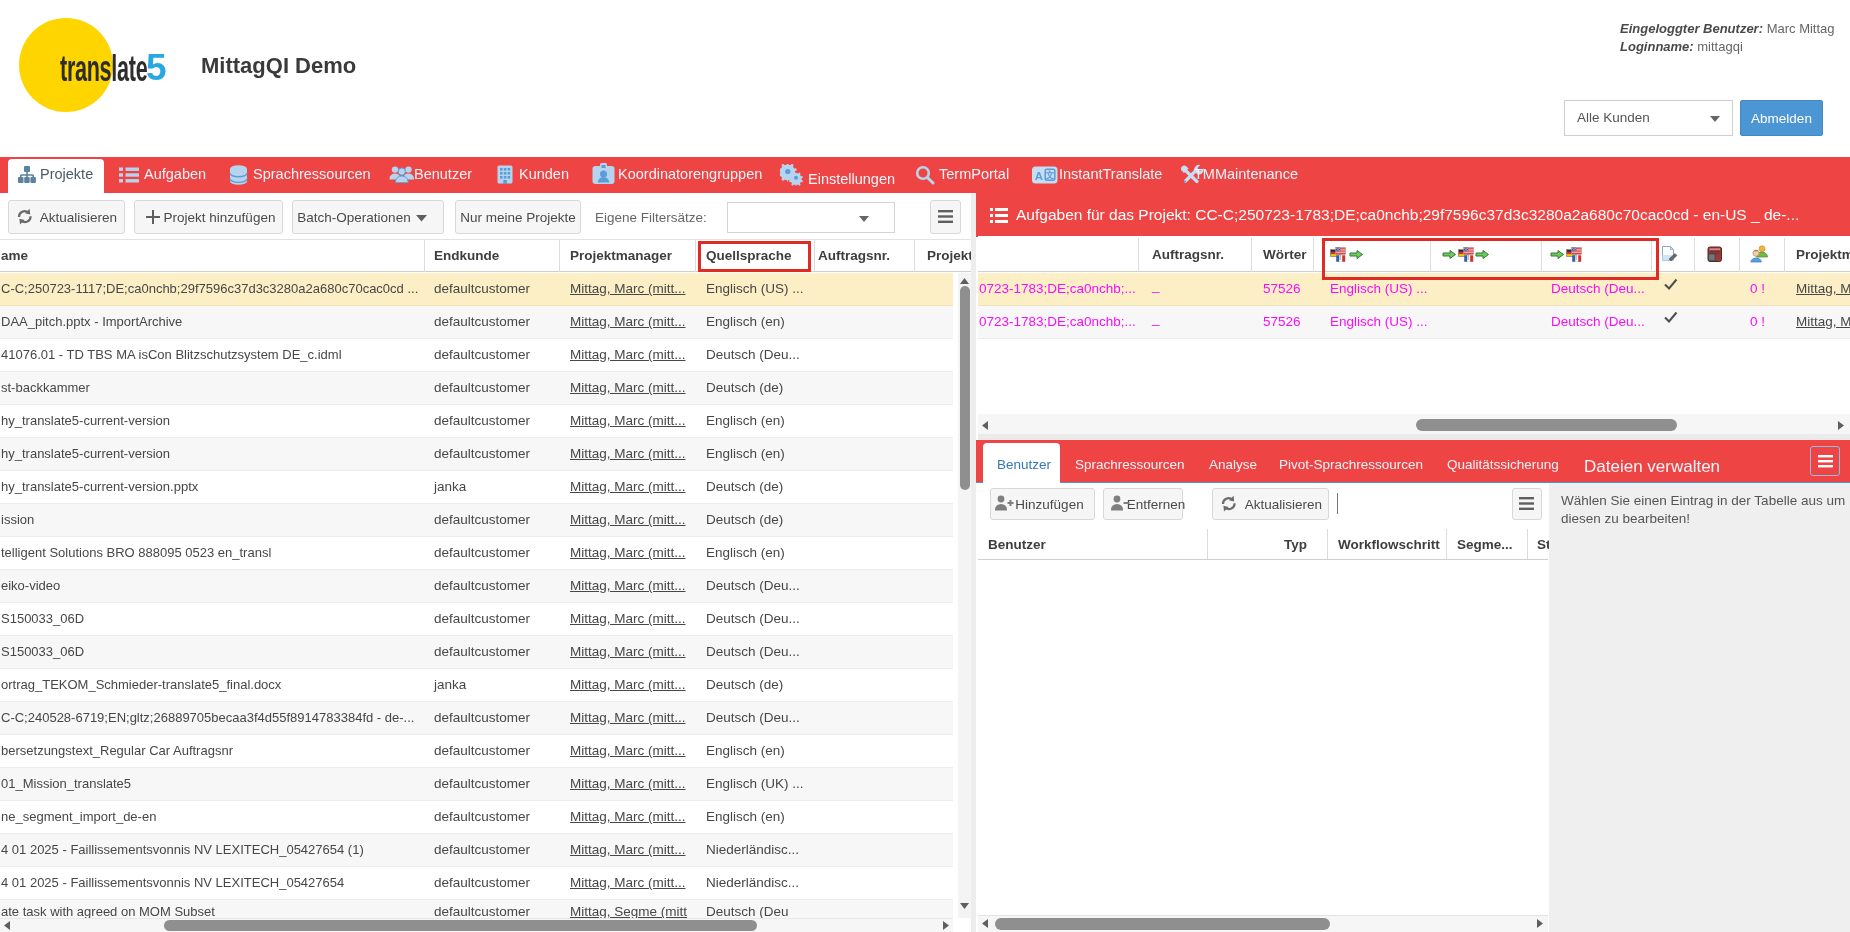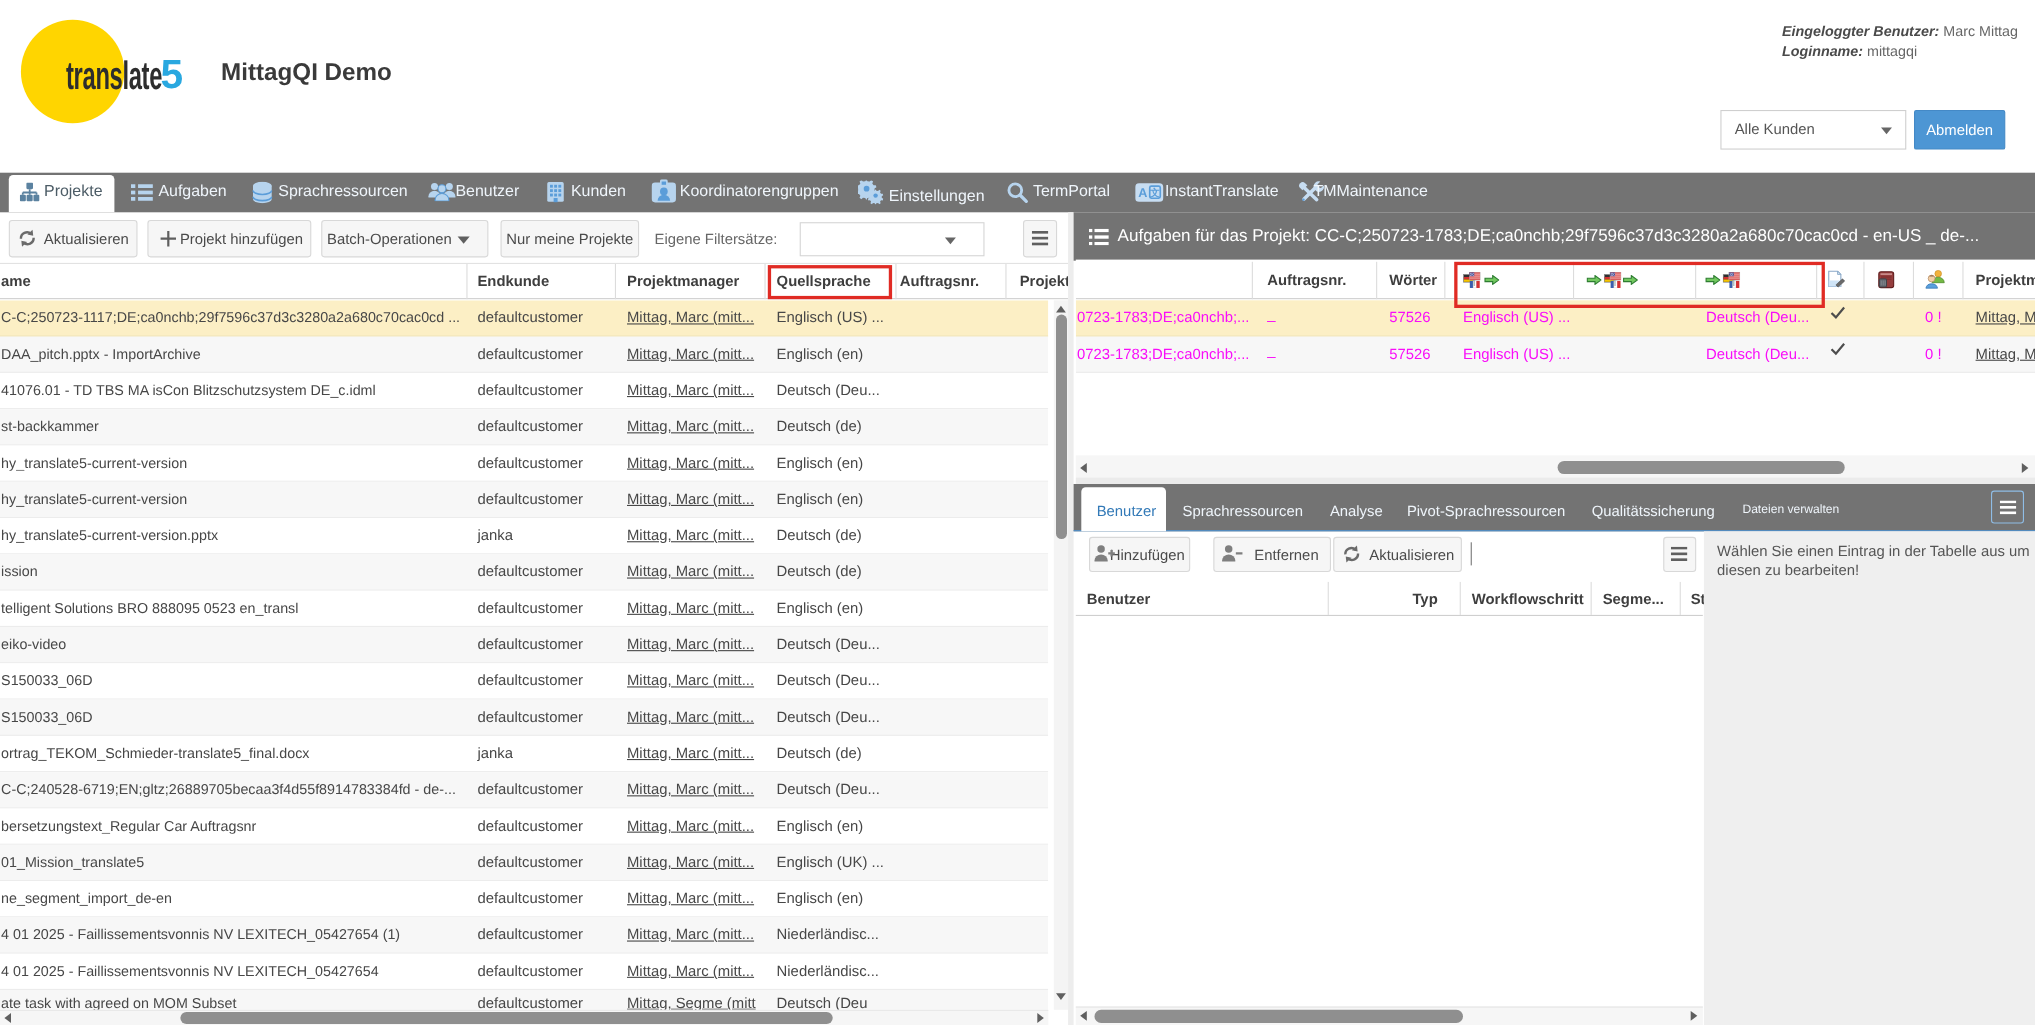--- a/index.html
+++ b/index.html
@@ -1,19 +1,19 @@
 <!DOCTYPE html>
 <html><head>
 <meta charset="utf-8">
 <style>
 *{margin:0;padding:0;box-sizing:border-box}
 html,body{width:1850px;height:932px;overflow:hidden;background:#fff;
   font-family:"Liberation Sans",sans-serif;}
 .abs{position:absolute}
-.nav{background:#737373}
+.nav{background:#ef4444}
 .btn{position:absolute;background:#f6f6f6;border:1px solid #d8d8d8;border-radius:3px;
   color:#4a4a4a;font-size:13.5px;display:flex;align-items:center;justify-content:center}
 .hdtxt{position:absolute;font-weight:bold;font-size:13.5px;color:#3e3e3e;white-space:nowrap}
 .cell{position:absolute;font-size:13.5px;color:#474747;white-space:nowrap}
 .nm{width:421px;overflow:hidden;font-size:13px}
 .pink{color:#f90df9}
 .lnk{text-decoration:underline}
 .row{position:absolute;left:0;width:953px;height:33px;border-bottom:1px solid #ececec}
 .tabtxt{position:absolute;font-size:14.5px;color:#eff5fb;white-space:nowrap}
 </style>
@@ -456,38 +456,38 @@
 <div class="abs" style="left:1416px;top:419px;width:261px;height:12px;border-radius:6px;background:#8f8f8f"></div>
 <div class="abs" style="left:978px;top:434px;width:872px;height:6px;background:#ebebeb"></div>
 
 <div class="abs nav" style="left:976px;top:440px;width:874px;height:43px;border-bottom:1px solid #4d92d2"></div>
 <div class="abs" style="left:983px;top:443px;width:77px;height:40px;background:#fff;border-radius:4px 4px 0 0"></div>
 <div class="abs" style="left:997px;top:457px;font-size:13.5px;color:#3279b7">Benutzer</div>
 <div class="tabtxt" style="left:1075px;top:457px;font-size:13.5px">Sprachressourcen</div>
 <div class="tabtxt" style="left:1209px;top:457px;font-size:13.5px">Analyse</div>
 <div class="tabtxt" style="left:1279px;top:457px;font-size:13.5px">Pivot-Sprachressourcen</div>
 <div class="tabtxt" style="left:1447px;top:457px;font-size:13.5px">Qualitätssicherung</div>
-<div class="tabtxt" style="left:1584px;top:457px;font-size:11px">Dateien verwalten</div>
+<div class="tabtxt" style="left:1584px;top:457px;font-size:17px">Dateien verwalten</div>
 <div class="abs" style="left:1810px;top:446px;width:30px;height:30px;border:1px solid #8fbde6;border-radius:3px">
   <svg class="abs" style="left:7px;top:8px" width="15" height="13">
       <g fill="#fff">
         <rect x="0" y="0" width="15" height="2.4"></rect>
         <rect x="0" y="5" width="15" height="2.4"></rect>
         <rect x="0" y="10" width="15" height="2.4"></rect>
       </g>
     </svg>
 </div>
 
-<div class="btn" style="left:990px;top:488px;width:92px;height:32px;padding-left:14px">Hinzufügen</div>
+<div class="btn" style="left:990px;top:488px;width:105px;height:32px;padding-left:14px">Hinzufügen</div>
 <svg class="abs" style="left:994px;top:495px" width="20" height="17">
   <circle cx="7" cy="4" r="3.4" fill="#7f7f7f"></circle>
     <path d="M1 14.5 a6 5.5 0 0 1 12 0 v1 h-12 z" fill="#7f7f7f"></path>
   <path d="M16.5 5 v6 M13.5 8 h6" stroke="#7f7f7f" stroke-width="2"></path>
 </svg>
-<div class="btn" style="left:1103px;top:488px;width:107px;height:32px;padding-left:26px">Entfernen</div>
+<div class="btn" style="left:1103px;top:488px;width:80px;height:32px;padding-left:26px">Entfernen</div>
 <svg class="abs" style="left:1110px;top:495px" width="20" height="17">
   <circle cx="7" cy="4" r="3.4" fill="#7f7f7f"></circle>
     <path d="M1 14.5 a6 5.5 0 0 1 12 0 v1 h-12 z" fill="#7f7f7f"></path>
   <path d="M13.5 8 h6" stroke="#7f7f7f" stroke-width="2"></path>
 </svg>
 <div class="btn" style="left:1212px;top:488px;width:117px;height:32px;padding-left:26px">Aktualisieren</div>
 <svg class="abs" style="left:1220px;top:495px" width="18" height="17">
   <path d="M3 9 A5.6 5.6 0 0 1 12.3 4.6" fill="none" stroke="#6b6b6b" stroke-width="2.2"></path>
   <polygon points="13.6,0.8 14.2,6.4 8.9,5.2" fill="#6b6b6b"></polygon>
   <path d="M14.6 8.2 A5.6 5.6 0 0 1 5.3 12.6" fill="none" stroke="#6b6b6b" stroke-width="2.2"></path>

